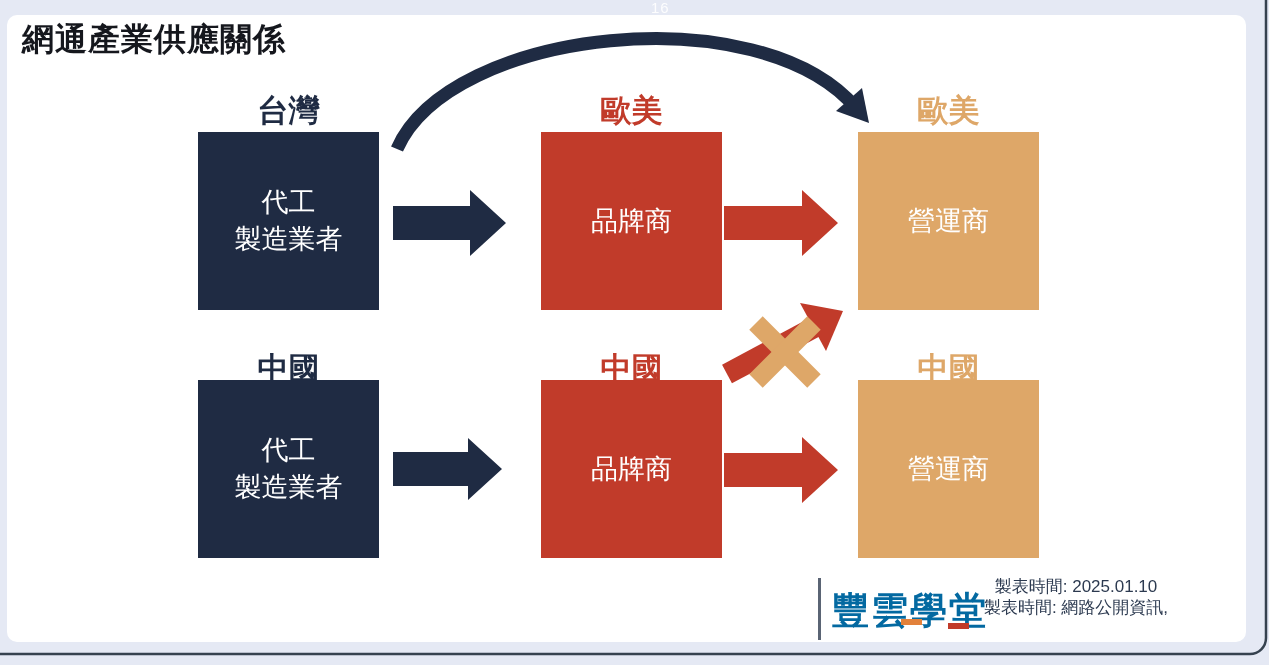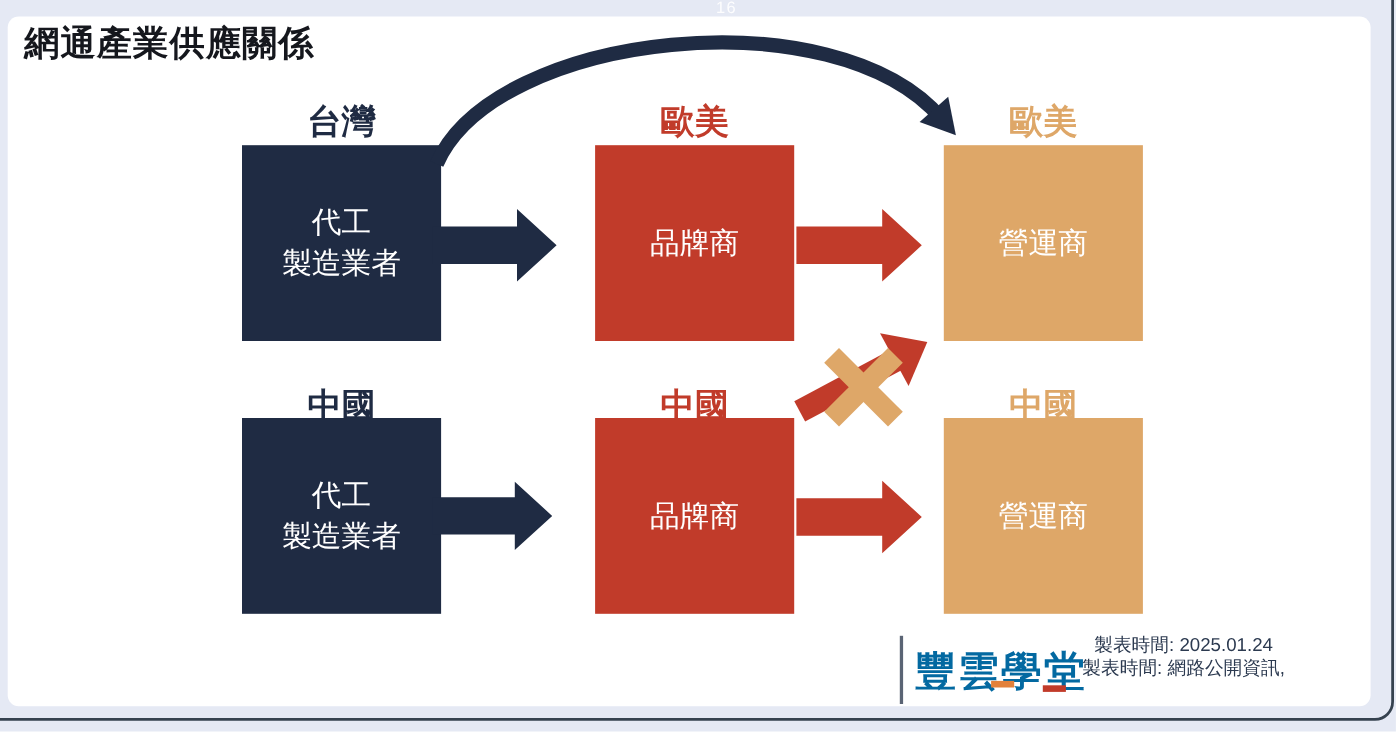--- a/index.html
+++ b/index.html
@@ -23,21 +23,21 @@
   }
   .region{
     position:absolute;width:181px;height:38px;font-size:31px;font-weight:700;
     text-align:center;line-height:38px;white-space:nowrap;
   }
   .box{
     position:absolute;width:181px;height:178px;display:flex;flex-direction:column;
     align-items:center;justify-content:center;color:#FFFFFF;font-size:27px;
     line-height:37px;text-align:center;
   }
-  .c1{left:220px;} .c2{left:541px;} .c3{left:858px;}
+  .c1{left:198px;} .c2{left:541px;} .c3{left:858px;}
   .r1-label{top:92px;} .r2-label{top:340px;margin-top:10px;}
   .r1-box{top:132px;} .r2-box{top:380px;}
   .arrows-svg{position:absolute;left:0;top:0;}
   .frame-svg{position:absolute;left:0;top:0;z-index:3;pointer-events:none;}
   .footer-sep{
     position:absolute;left:818px;top:578px;width:3px;height:62px;background:#5A6474;
   }
   .logo{
     position:absolute;left:832px;top:586px;width:160px;font-size:37px;font-weight:900;
     letter-spacing:2px;white-space:nowrap;
@@ -109,21 +109,21 @@
 
     <path d="M 397 149 C 450 28, 760 -5, 856 108" fill="none" stroke-width="13" stroke="#1F2B43"></path>
     <polygon points="869,123 836,111 862,88" fill="#1F2B43"></polygon>
   </svg>
 
   <div class="footer-sep"></div>
   <div class="logo" style="color: #0369a1;">豐雲學堂</div>
   <div class="logo-accent orange" style="background: rgb(226, 129, 59);"></div>
   <div class="logo-accent red" style="background: rgb(193, 59, 42);"></div>
   <div class="source-block" style="color: rgb(44, 58, 80);">
-    <div>製表時間: 2025.01.24</div>
+    <div>製表時間: 2025.01.10</div>
     <div>製表時間: 網路公開資訊,</div>
   </div>
 
 </div>
 
 <svg class="frame-svg" width="1269" height="665" viewBox="0 0 1269 665">
   <rect x="-20" y="-20" width="1286" height="674" rx="16" fill="none" stroke-width="2.5" stroke="#36424F"></rect>
 </svg>
 
 </body></html>

